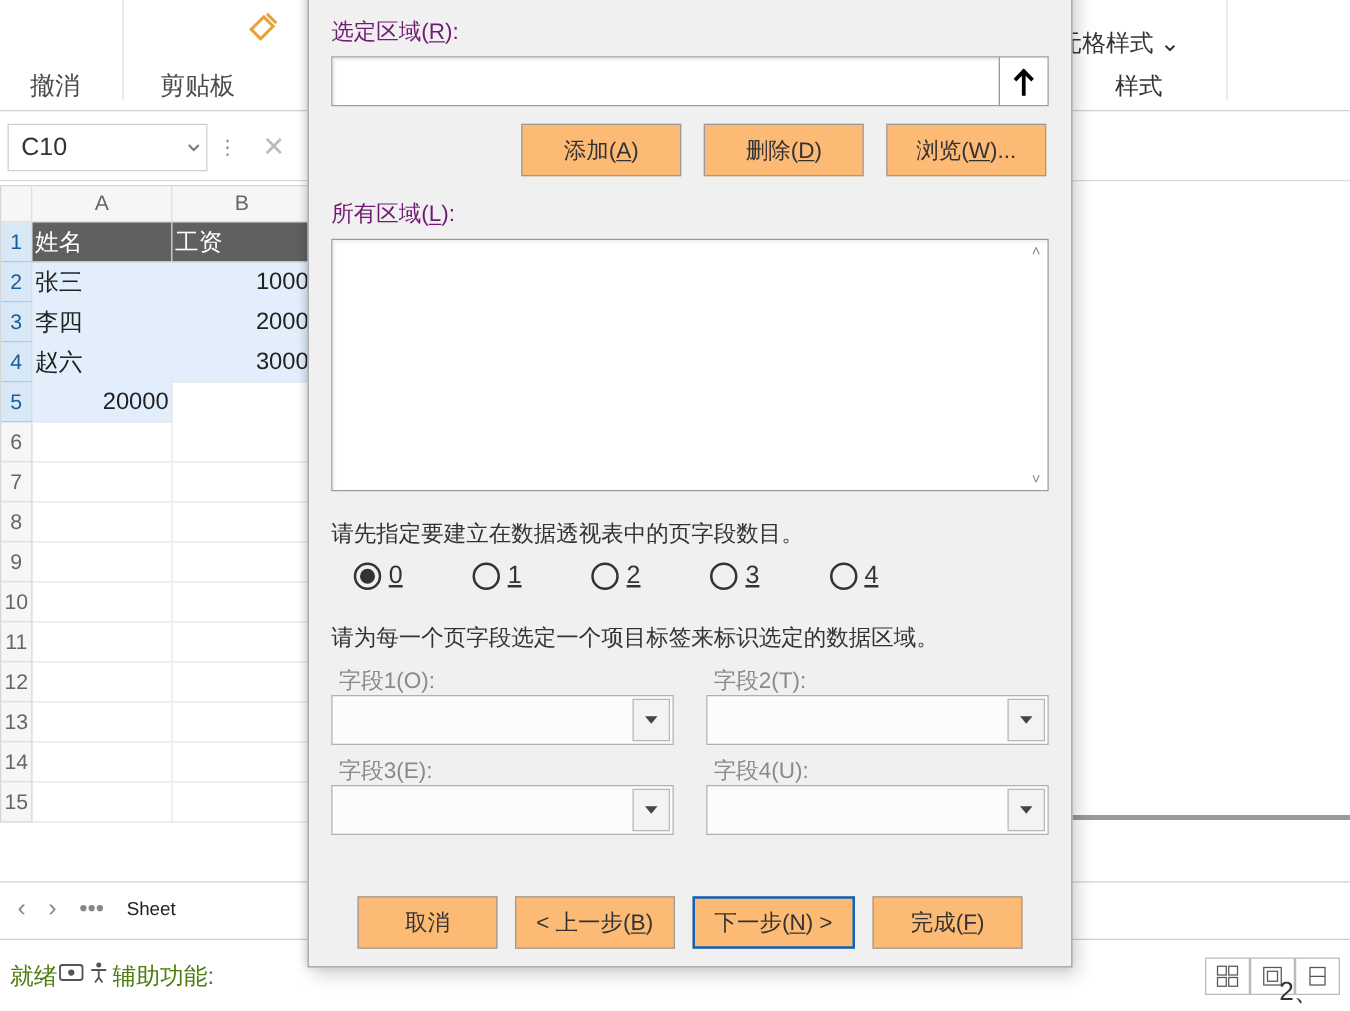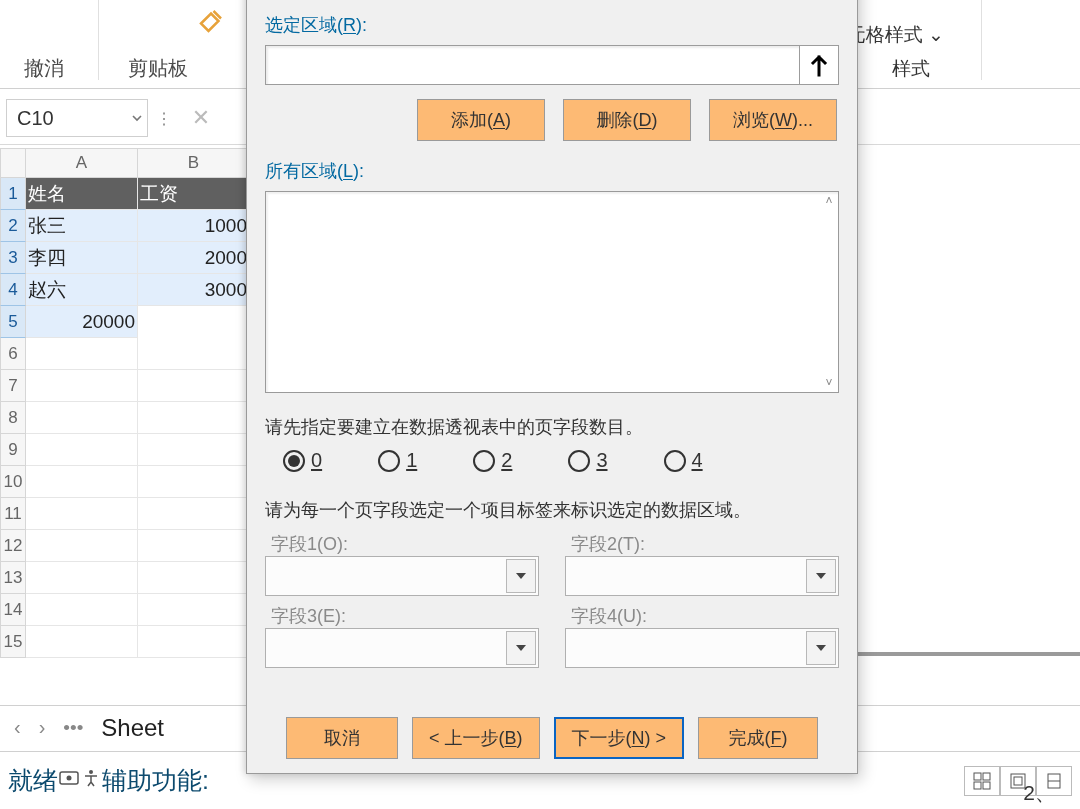--- a/index.html
+++ b/index.html
@@ -12,21 +12,21 @@
   .ribbon-brush svg { width:100%; height:100%; }
   .ribbon-undo { position:absolute; left:24px; top:55px; font-size:20px; color:#4a4a4a; }
   .ribbon-clipboard { position:absolute; left:128px; top:55px; font-size:20px; color:#4a4a4a; }
   .ribbon-cellstyle { position:absolute; right:136px; top:22px; font-size:19px; color:#333; white-space:nowrap;}
   .ribbon-style { position:absolute; right:150px; top:56px; font-size:19px; color:#333;}
   .ribbon-border { position:absolute; left:0; right:0; top:88px; height:1px; background:#d0d0d0; }
   .vline1 { position:absolute; left:98px; top:0; height:80px; border-left:1px solid #e0e0e0;}
   .vline2 { position:absolute; right:98px; top:0; height:80px; border-left:1px solid #e0e0e0;}
 
   .namebox-row { position:absolute; left:0; right:0; top:94px; height:48px; display:flex; align-items:center; }
-  .namebox { margin-left:6px; width:142px; height:38px; border:1px solid #cfcfcf; display:flex; align-items:center; padding:0 4px 0 10px; font-size:20px; color:#333; justify-content:space-between;}
+  .namebox { margin-left:6px; width:160px; height:38px; border:1px solid #cfcfcf; display:flex; align-items:center; padding:0 4px 0 10px; font-size:20px; color:#333; justify-content:space-between;}
   .nb-name { font-size:20px; color:#333; }
   .nb-caret { width:12px;height:12px;}
   .vdots { margin:0 8px; color:#888; letter-spacing:0; font-size:16px; }
   .fx-cancel { width:42px;height:42px; display:flex;align-items:center;justify-content:center; color:#bbb; font-size:22px;}
   .thin-border-under { position:absolute; left:0; right:0; top:144px; height:1px; background:#d9d9d9;}
 
   
   .grid { position:absolute; left:0; right:0; top:148px; bottom:0; }
   .col-headers { display:grid; grid-template-columns:26px 112px 112px; height:30px; }
   .col-headers div { border:1px solid #d6d6d6; border-left:none; background:#f6f6f6; color:#666; display:flex;align-items:center;justify-content:center; font-size:17px;}
@@ -39,35 +39,35 @@
   .cell.r { justify-content:flex-end; }
   .hdrcell { background:#606060; color:#fff; font-weight:500;}
   .datacell { background:#e2eefc; }
   .col-ext { position:absolute; top:0; height:30px; display:flex; }
   .col-ext div { width:112px; border:1px solid #d6d6d6; border-left:none; background:#f6f6f6; color:#666; display:flex;align-items:center;justify-content:center; font-size:17px;}
 
   
   .tabs { position:absolute; left:0; right:0; bottom:60px; height:44px; border-top:1px solid #d0d0d0; display:flex; align-items:center; gap:18px; padding-left:14px; color:#555; font-size:19px;}
   .tabs .nav { color:#888; font-size:20px; }
   .tabs .dots { color:#888; }
-  .tabs .sheet { font-size:24px; color:#222;}
-  .statusbar { position:absolute; left:0; right:0; bottom:0; height:58px; border-top:1px solid #d0d0d0; display:flex; align-items:center; padding:0 8px; color:#0c4a6e; font-size:25px; }
+  .tabs .sheet { font-size:15px; color:#222;}
+  .statusbar { position:absolute; left:0; right:0; bottom:0; height:58px; border-top:1px solid #d0d0d0; display:flex; align-items:center; padding:0 8px; color:#4d7c0f; font-size:19px; }
   .statusbar .spacer { flex:1; }
   .view-btn { width:36px;height:30px;border:1px solid #bbb; display:flex;align-items:center;justify-content:center; }
   .view-btn svg{width:20px;height:20px;}
   .page-num { position:absolute; right:24px; bottom:2px; font-size:21px; color:#333;}
 
   
   .dialog {
     position:absolute; left:246px; top:-30px; width:612px; height:804px;
     background:#f0f0f0; border:1px solid #9a9a9a; box-shadow:-2px 0 6px rgba(0,0,0,0.12), 4px 6px 14px rgba(0,0,0,0.18);
     padding:18px 18px 14px 18px;
     font-size:18px; color:#333;
   }
-  .lbl { font-size:18px; color:#0369a1; margin-top:6px; }
+  .lbl { font-size:18px; color:#701a75; margin-top:6px; }
   .u { text-decoration:underline; text-underline-offset:2px;}
 
   .selrange-row { display:flex; align-items:center; gap:0; margin-top:8px;}
   .selrange-input { flex:1; height:40px; border:1px solid #9c9c9c; background:#fff; padding:4px 8px; font-size:18px; box-shadow:inset 2px 2px 2px rgba(0,0,0,0.08);}
   .range-pick {
     width:40px; height:40px; border:1px solid #9c9c9c; background:#fff; margin-left:-1px;
     display:flex;align-items:center;justify-content:center;
   }
   .range-pick svg { width:20px; height:24px; }
 

